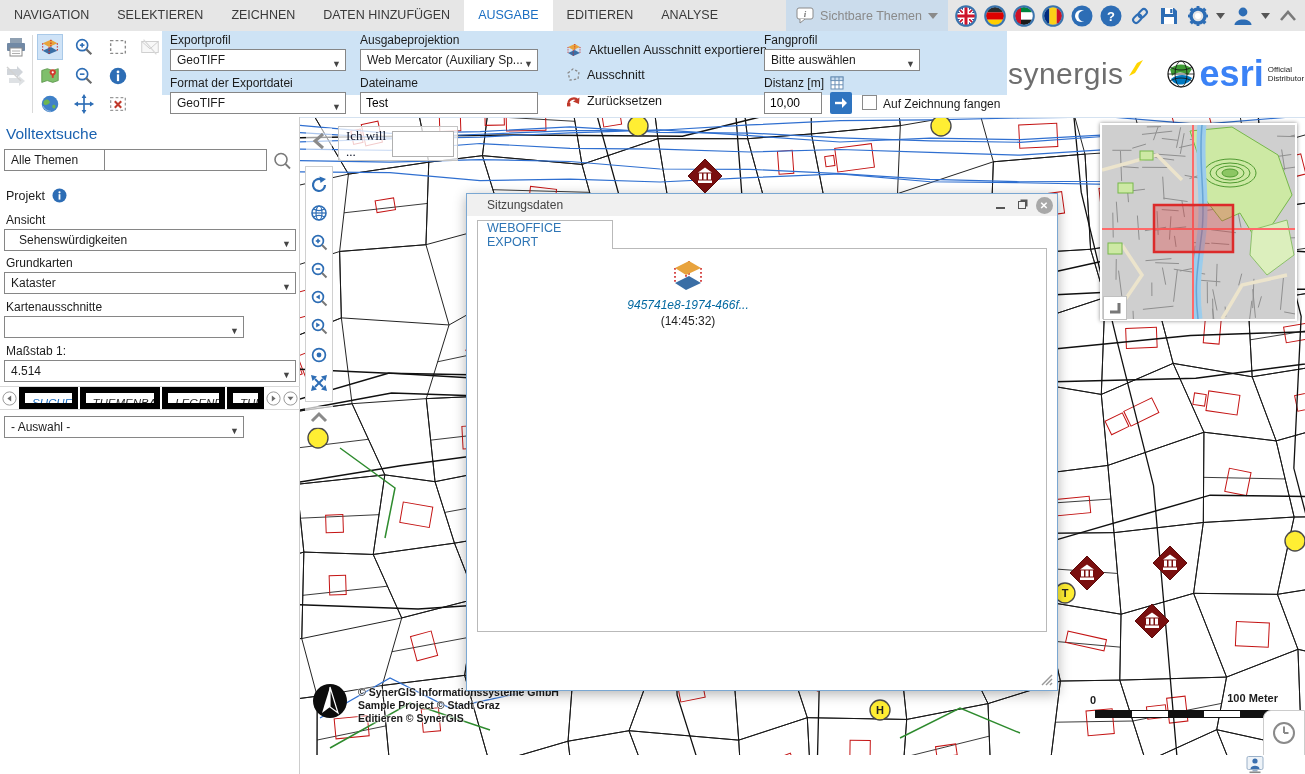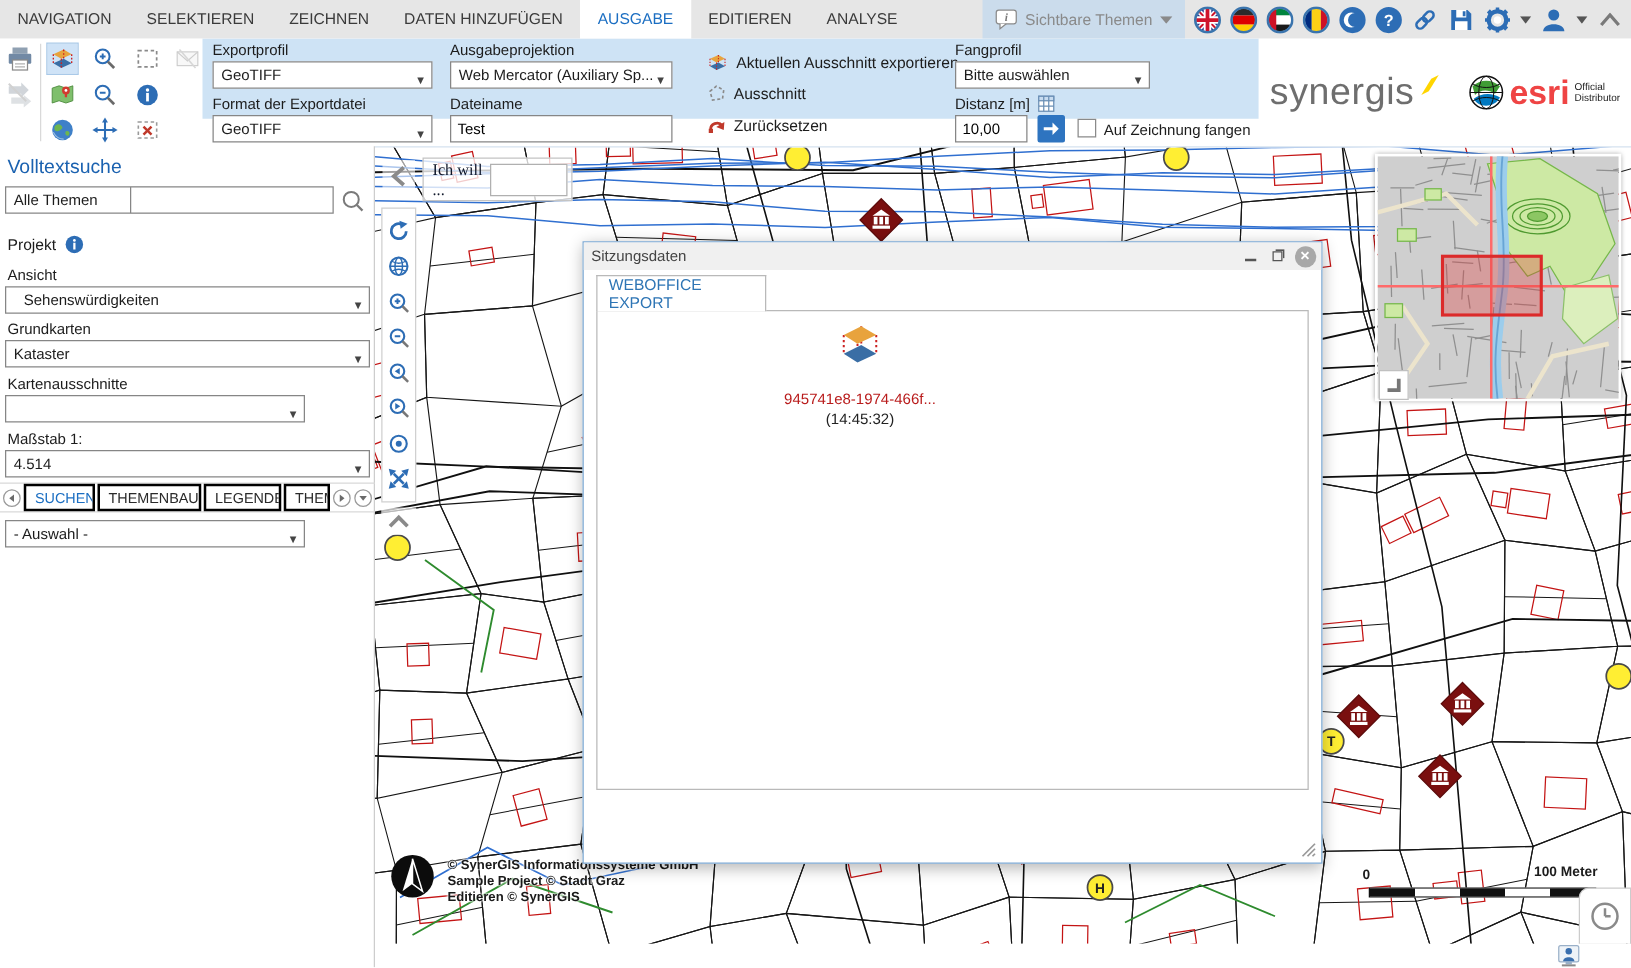--- a/index.html
+++ b/index.html
@@ -29,33 +29,33 @@
         line-height:20px; padding:0 18px 0 6px; white-space:nowrap; overflow:hidden; }
   .dd .arr { position:absolute; right:4px; top:4px; font-size:9px; color:#444; }
   .ipt { position:absolute; height:22px; background:#fff; border:1px solid #868686; font-size:12px;
          padding:0 5px; font-family:"Liberation Sans", sans-serif; }
   .pbtn { position:absolute; display:flex; align-items:center; gap:6px; font-size:12.5px; color:#1c1c1c; cursor:default; }
   #logos { position:absolute; left:1007px; top:0; width:298px; height:86px; background:#fff;
            display:flex; align-items:center; justify-content:center; gap:22px; }
   #synergis-logo { display:flex; align-items:flex-start; gap:2px; }
   #synergis-logo .syn-text { font-size:30px; color:#6e6e6e; letter-spacing:0.5px; line-height:30px; }
   #esri-logo { display:flex; align-items:center; gap:4px; }
-  #esri-logo .esri-text { font-size:27px; font-weight:bold; color:#ef4444; line-height:26px; }
+  #esri-logo .esri-text { font-size:36px; font-weight:bold; color:#3b82f6; line-height:26px; }
   #esri-logo .esri-sub { font-size:8px; color:#222; line-height:9px; font-weight:normal; }
 
   
   #sidebar { position:absolute; left:0; top:117px; width:300px; height:657px; background:#fff; border-right:1px solid #cdcdcd; }
   #fulltext-heading { position:absolute; left:6px; top:8px; font-size:15.5px; color:#1b62b0; }
   .sb-dd { position:absolute; height:22px; background:#fff; border:1px solid #868686; font-size:12px;
            line-height:20px; padding:0 18px 0 6px; white-space:nowrap; overflow:hidden; }
   .sb-dd .arr { position:absolute; right:4px; top:4px; font-size:9px; color:#444; }
   #sb-tabs { position:absolute; left:0px; top:269px; width:300px; height:24px; border-top:1px solid #d9d9d9;
              border-bottom:1px solid #d9d9d9; display:flex; align-items:center; gap:2px; padding:0 2px; }
-  .sb-tab { height:22px; line-height:20px; border:2px solid #000000; background:#fff; padding:0 7px;
-            font-size:11.5px; color:#2a2a2a; white-space:nowrap; overflow:hidden; }
+  .sb-tab { height:22px; line-height:20px; border:6px solid #000000; background:#fff; padding:0 7px;
+            font-size:11.5px; color:#2a2a2a; white-space:nowrap; overflow:hidden;font-style:italic; }
   .sb-tab.active { color:#1b6ec2; }
   .pager { flex:0 0 auto; }
 
   
   #map { position:absolute; left:300px; top:117px; width:1005px; height:638px; background:#fff; overflow:hidden;
          border-top:1px solid #d5e2f0; }
   #map-svg { position:absolute; left:0; top:0; }
   #iwill { position:absolute; left:38px; top:8px; width:120px; height:35px; background:rgba(255,255,255,0.78);
            border:1px solid #c4c4c4; display:flex; align-items:center; z-index:10; }
   #iwill .iw-label { color:#0f172a; font-size:13px; padding-left:7px; flex:1;font-family:Liberation Serif, serif; }
@@ -84,33 +84,33 @@
   #scalebar .seg { flex:1; } .seg.b { background:#111; } .seg.w { background:#fff; }
   #clock-panel { position:absolute; left:963px; top:592px; width:42px; height:46px; background:#fff;
                  border:1px solid #ccc; border-radius:8px 0 0 0; z-index:10;
                  display:flex; align-items:center; justify-content:center; }
 
   
   #dialog { position:absolute; left:466px; top:193px; width:592px; height:498px; background:#fff;
             border:1px solid #7aa7d2; box-shadow:0 3px 12px rgba(0,0,0,0.3); z-index:50; }
   #dlg-titlebar { position:absolute; left:0; top:0; width:100%; height:22px; background:#f0f0f0;
                   display:flex; align-items:center; }
-  #dlg-title { font-size:12px; color:#444; padding-left:6px; flex:1; }
+  #dlg-title { font-size:12px; color:#444; padding-left:20px; flex:1; }
   .dlg-btn { width:18px; height:18px; display:flex; align-items:center; justify-content:center; margin-right:4px; }
   #dlg-min span { display:block; width:9px; border-bottom:2px solid #555; margin-top:6px; }
   #dlg-restore span { display:block; width:8px; height:8px; border:1.5px solid #555; box-shadow:2px -2px 0 -0.5px #555; }
   #dlg-close { width:17px; height:17px; border-radius:50%; background:#a8a8a8; color:#fff; font-size:10px;
                font-weight:bold; display:flex; align-items:center; justify-content:center; }
   #dlg-tab { position:absolute; left:10px; top:26px; width:136px; height:29px; background:#fff;
              border:1px solid #b9b9b9; border-bottom:none; z-index:2; display:flex; align-items:center;
              padding-left:9px; font-size:12.5px; color:#2e75b5; }
   #dlg-panel { position:absolute; left:10px; top:54px; width:570px; height:384px; border:1px solid #b9b9b9;
                background:#fff; z-index:1; }
   #dlg-item { position:absolute; left:130px; top:8px; width:160px; text-align:center; }
-  #dlg-item .item-name { font-size:12px; color:#b91c1c; margin-top:17px; }
+  #dlg-item .item-name { font-size:12px; color:#0369a1; margin-top:3px;font-style:italic; }
   #dlg-item .item-time { font-size:12px; color:#222; margin-top:2px; }
   #dlg-resize { position:absolute; right:4px; bottom:4px; width:14px; height:14px; }
 
   
   #bottom-strip { position:absolute; left:300px; top:755px; width:1005px; height:19px; background:#fff; }
   #session-user { position:absolute; left:945px; top:1px; }
 
   .chk { width:15px; height:15px; background:#fff; border:1px solid #8a8a8a; display:inline-block; }
   svg { display:block; }
 </style>

